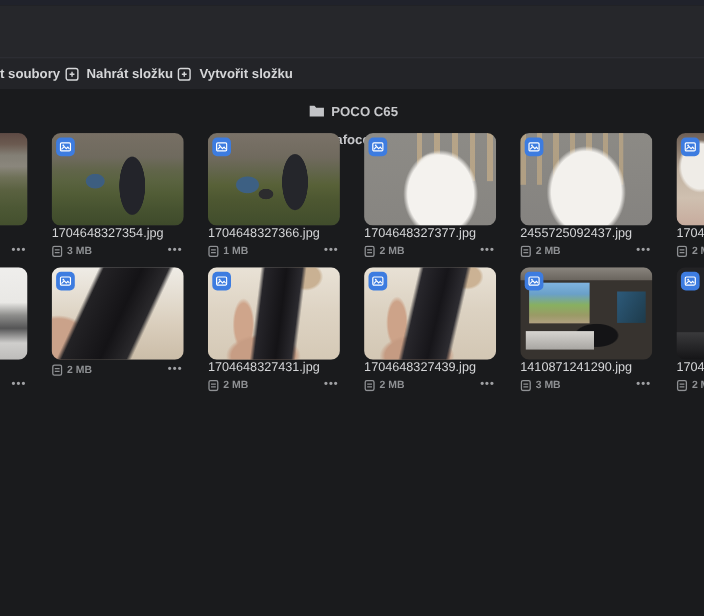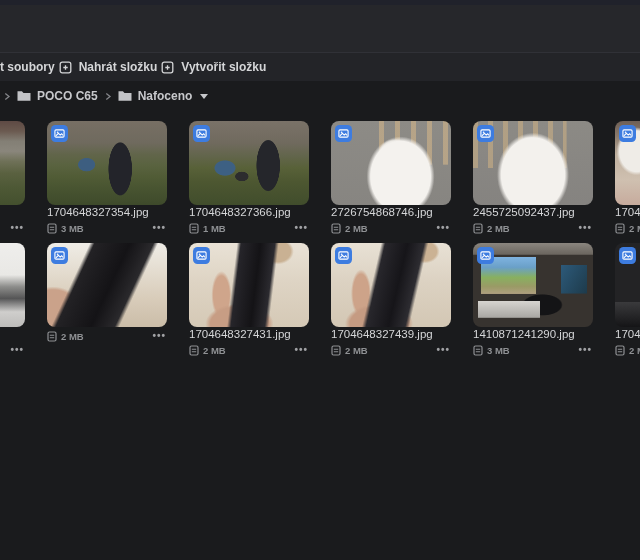--- a/index.html
+++ b/index.html
@@ -17,21 +17,21 @@
   }
   .tb-btn{
     display:flex;align-items:center;gap:7px;
     background:none;border:none;padding:0;margin:0;cursor:pointer;
     color:#d5d6d8;font-family:inherit;font-size:12px;font-weight:600;white-space:nowrap;
   }
   .tb-icon{flex:none;display:block}
   .content{padding-top:5px}
   .breadcrumb{
     display:flex;align-items:center;gap:6px;height:16px;margin:2px 0 0 3px;
-    color:#c7c8cb;font-size:12px;font-weight:600;white-space:nowrap;
+    color:#c7c8cb;font-size:12px;font-weight:600;white-space:nowrap;flex-direction:column;
   }
   .crumb{display:flex;align-items:center;gap:6px;cursor:pointer;color:#c7c8cb}
   .caret-down{
     width:0;height:0;margin-left:2px;
     border-left:4px solid transparent;border-right:4px solid transparent;
     border-top:5px solid #c7c8cb;
   }
   .file-grid{margin-top:17px}
   .grid-row{display:flex;gap:22px;margin-left:-95px}
   .grid-row + .grid-row{margin-top:9px}
@@ -225,21 +225,21 @@
         <div class="card">
     <div class="thumb v-cat-a">
       <div class="badge">
         <svg width="11" height="11" viewBox="0 0 12 12">
           <rect x="1" y="2" width="10" height="8" rx="1.2" fill="none" stroke="#ffffff" stroke-width="1.2"></rect>
           <circle cx="3.9" cy="4.6" r="0.9" fill="#ffffff"></circle>
           <path d="M2 8.6 L4.8 5.8 L6.8 7.8 L8.4 6.2 L10 8.2" fill="none" stroke="#ffffff" stroke-width="1.1"></path>
         </svg>
       </div>
     </div>
-    <div class="file-name">2726754868746.jpg</div>
+    <div class="file-name">1704648327377.jpg</div>
     <div class="meta-row">
       <svg class="size-icon" width="10" height="11" viewBox="0 0 10 11">
         <rect x="1" y="1" width="8" height="9" rx="1.5" fill="none" stroke="#8f9194" stroke-width="1.2"></rect>
         <path d="M2.8 4.2 H7.2 M2.8 6.7 H7.2" stroke="#8f9194" stroke-width="1.1"></path>
       </svg>
       <span class="file-size-text">2 MB</span>
       <span class="dots">•••</span>
     </div>
   </div>
         <div class="card">

